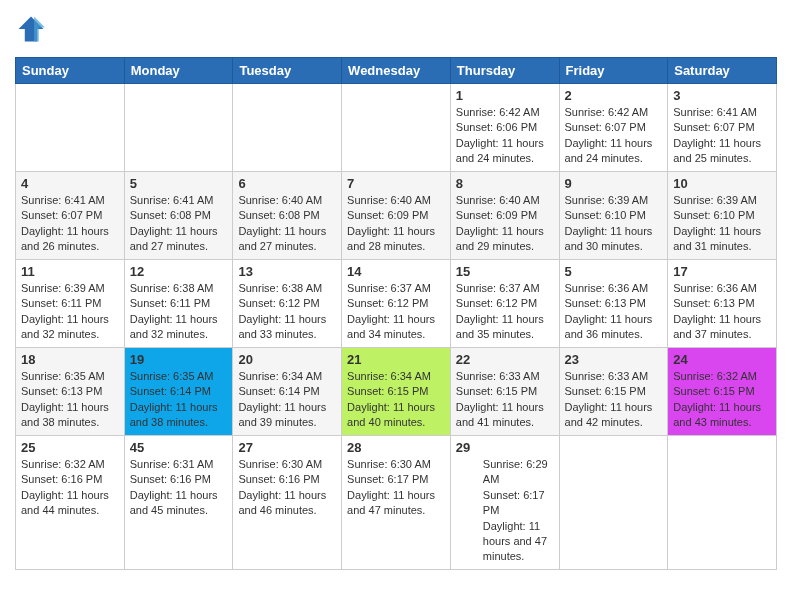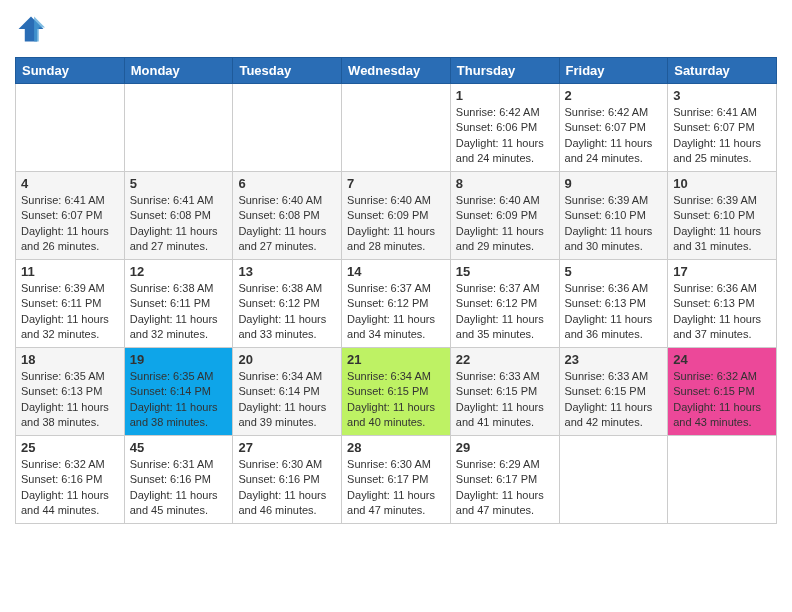--- a/index.html
+++ b/index.html
@@ -270,21 +270,21 @@
             <div class="day-info" style="white-space: pre-line;">Sunrise: 6:33 AM
 Sunset: 6:15 PM
 Daylight: 11 hours and 41 minutes.</div>
           </td>
           <td style="background-color: rgb(245, 245, 245);">
             <div class="day-number">23</div>
             <div class="day-info" style="white-space: pre-line;">Sunrise: 6:33 AM
 Sunset: 6:15 PM
 Daylight: 11 hours and 42 minutes.</div>
           </td>
-          <td style="background-color: #ec4899;">
+          <td style="background-color: #d946ef;">
             <div class="day-number">24</div>
             <div class="day-info" style="white-space: pre-line;">Sunrise: 6:32 AM
 Sunset: 6:15 PM
 Daylight: 11 hours and 43 minutes.</div>
           </td>
         </tr>
         <tr>
           <td>
             <div class="day-number">25</div>
             <div class="day-info" style="white-space: pre-line;">Sunrise: 6:32 AM
@@ -304,21 +304,21 @@
 Daylight: 11 hours and 46 minutes.</div>
           </td>
           <td>
             <div class="day-number">28</div>
             <div class="day-info" style="white-space: pre-line;">Sunrise: 6:30 AM
 Sunset: 6:17 PM
 Daylight: 11 hours and 47 minutes.</div>
           </td>
           <td>
             <div class="day-number">29</div>
-            <div class="day-info" style="white-space: pre-line;">Sunrise: 6:29 AM
+            <div class="day-info" style="white-space: pre-line; margin-left: 27px;">Sunrise: 6:29 AM
 Sunset: 6:17 PM
 Daylight: 11 hours and 47 minutes.</div>
           </td>
           <td class="empty-cell"></td>
           <td class="empty-cell"></td>
         </tr>
       </tbody>
   </table>
 </div>
 

